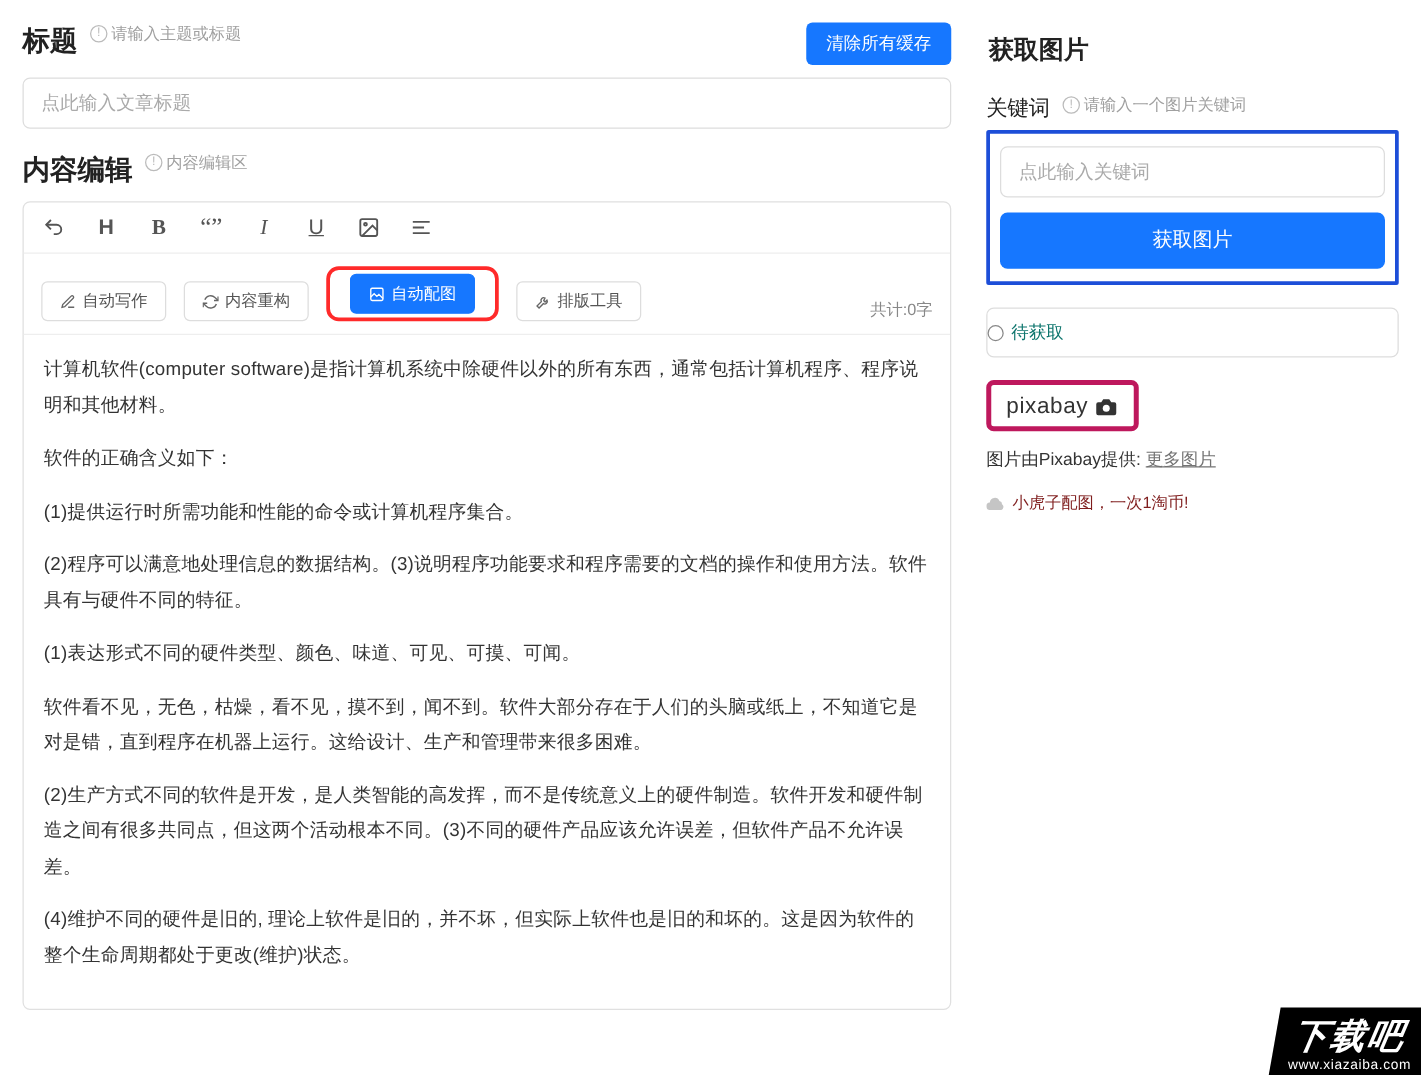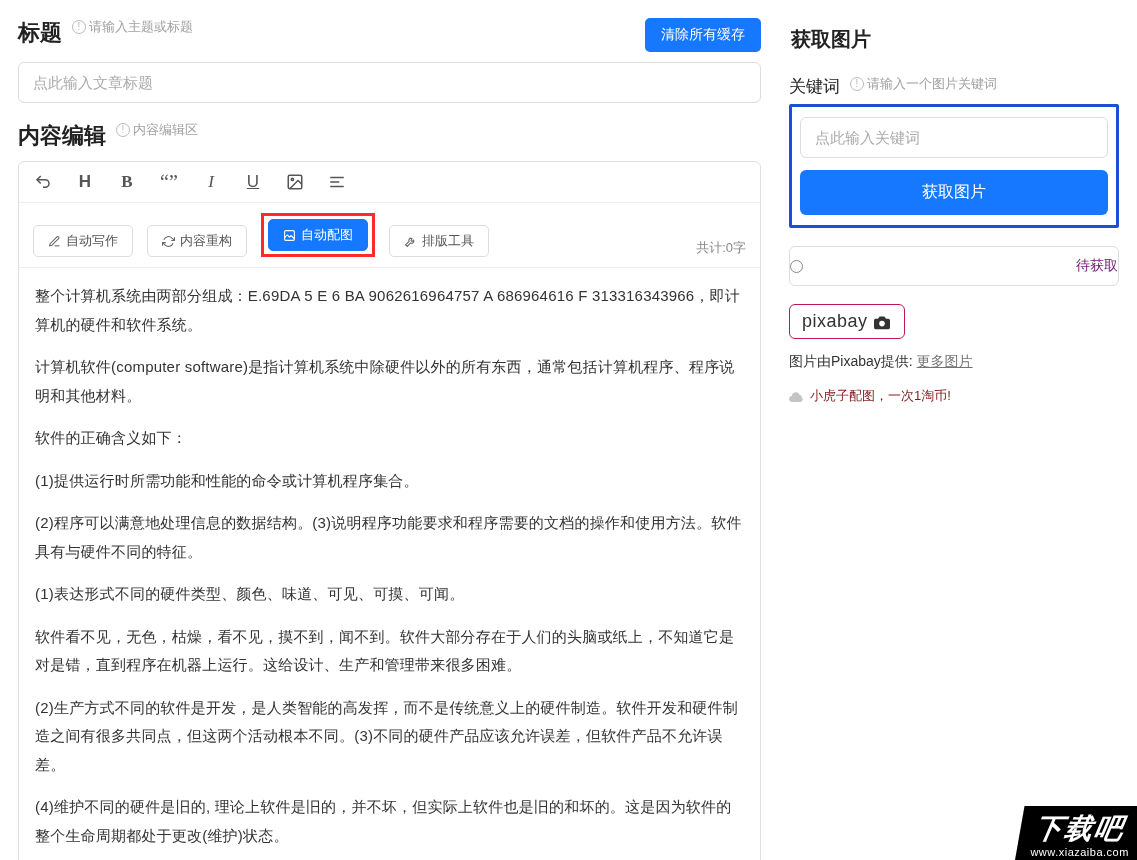--- a/index.html
+++ b/index.html
@@ -65,21 +65,21 @@
   background: #fff;
   color: #555;
   border-radius: 5px;
   padding: 6px 14px;
   font-size: 13px;
   cursor: pointer;
   display: inline-flex; align-items: center; gap: 5px;
 }
 .pill-btn.primary { background: #1677ff; border-color: #1677ff; color: #fff; }
 .pill-icon { font-size: 13px; }
-.highlight-box { border: 3px solid #ff2a2a; padding: 3px 4px; border-radius: 0; display: inline-flex; }
+.highlight-box { border: 3px solid #ff2a2a; padding: 3px 16px; border-radius: 10px; display: inline-flex; }
 .word-count { margin-left: auto; color: #888; font-size: 13px; }
 
 .article-body { padding: 14px 16px; color: #333; font-size: 15px; line-height: 1.9; }
 .article-body p { margin-bottom: 14px; letter-spacing: 0.2px; }
 
 .side-title { font-size: 20px; font-weight: 600; margin: 8px 0 22px 2px; color: #222; }
 .side .section-head { margin-bottom: 6px; }
 .side .section-title.sm { font-size: 17px; font-weight: 400; }
 .keyword-block {
   border: 3px solid #1d4ed8;
@@ -87,27 +87,27 @@
   border-radius: 2px;
   margin-top: 2px;
 }
 .fetch-btn {
   width: 100%; margin-top: 12px;
   background: #1677ff; color: #fff; border: none;
   border-radius: 6px; padding: 12px 0; font-size: 16px; cursor: pointer;
 }
 .pending-btn {
   width: 100%; margin-top: 18px;
-  background: #fff; border: 1px solid #ddd; color: #701a75;
+  background: #fff; border: 1px solid #ddd; color: #0f766e;
   border-radius: 6px; padding: 10px 0; font-size: 14px; cursor: pointer;
-  display: inline-flex; align-items: center; justify-content: space-between; gap: 6px;
+  display: inline-flex; align-items: center; justify-content: flex-start; gap: 6px;
 }
 .pending-icon { display: inline-block; width: 13px; height: 13px; border: 1.5px solid #888; border-radius: 50%; }
 .pixabay-badge {
-  border: 1px solid #be185d; border-radius: 6px; padding: 6px 12px;
+  border: 4px solid #be185d; border-radius: 6px; padding: 6px 12px;
   font-family: Arial, sans-serif; font-size: 18px; color: #333;
   letter-spacing: 0.5px; margin-top: 18px; display: inline-flex; align-items: center; gap: 4px;
 }
 .camera-icon { font-size: 16px; }
 .provider-line { margin-top: 14px; font-size: 14px; color: #333; }
 .provider-line a { color: #737373; }
 .tiny-note { margin-top: 16px; color: #7f1d1d; font-size: 13px; display: flex; align-items: center; gap: 5px; }
 .cloud-icon { font-size: 14px; color: #c5c5c5; }
 
 .watermark {
@@ -214,21 +214,20 @@
             <svg width="13" height="13" viewBox="0 0 24 24" fill="none" stroke="#666" stroke-width="2">
                 <path d="M14.7 6.3a4 4 0 0 0-5.4 5.4L3 18l3 3 6.3-6.3a4 4 0 0 0 5.4-5.4l-2.8 2.8-2-2z"></path>
               </svg>
           </span>
           <span>排版工具</span>
         </button>
         <span class="word-count">共计:0字</span>
       </div>
 
       <div class="article-body">
-        <p>整个计算机系统由两部分组成：E.69DA 5 E 6 BA 9062616964757 A 686964616 F 313316343966，即计算机的硬件和软件系统。</p>
         <p>计算机软件(computer software)是指计算机系统中除硬件以外的所有东西，通常包括计算机程序、程序说明和其他材料。</p>
         <p>软件的正确含义如下：</p>
         <p>(1)提供运行时所需功能和性能的命令或计算机程序集合。</p>
         <p>(2)程序可以满意地处理信息的数据结构。(3)说明程序功能要求和程序需要的文档的操作和使用方法。软件具有与硬件不同的特征。</p>
         <p>(1)表达形式不同的硬件类型、颜色、味道、可见、可摸、可闻。</p>
         <p>软件看不见，无色，枯燥，看不见，摸不到，闻不到。软件大部分存在于人们的头脑或纸上，不知道它是对是错，直到程序在机器上运行。这给设计、生产和管理带来很多困难。</p>
         <p>(2)生产方式不同的软件是开发，是人类智能的高发挥，而不是传统意义上的硬件制造。软件开发和硬件制造之间有很多共同点，但这两个活动根本不同。(3)不同的硬件产品应该允许误差，但软件产品不允许误差。</p>
         <p>(4)维护不同的硬件是旧的,  理论上软件是旧的，并不坏，但实际上软件也是旧的和坏的。这是因为软件的整个生命周期都处于更改(维护)状态。</p>
       </div>
     </div>

